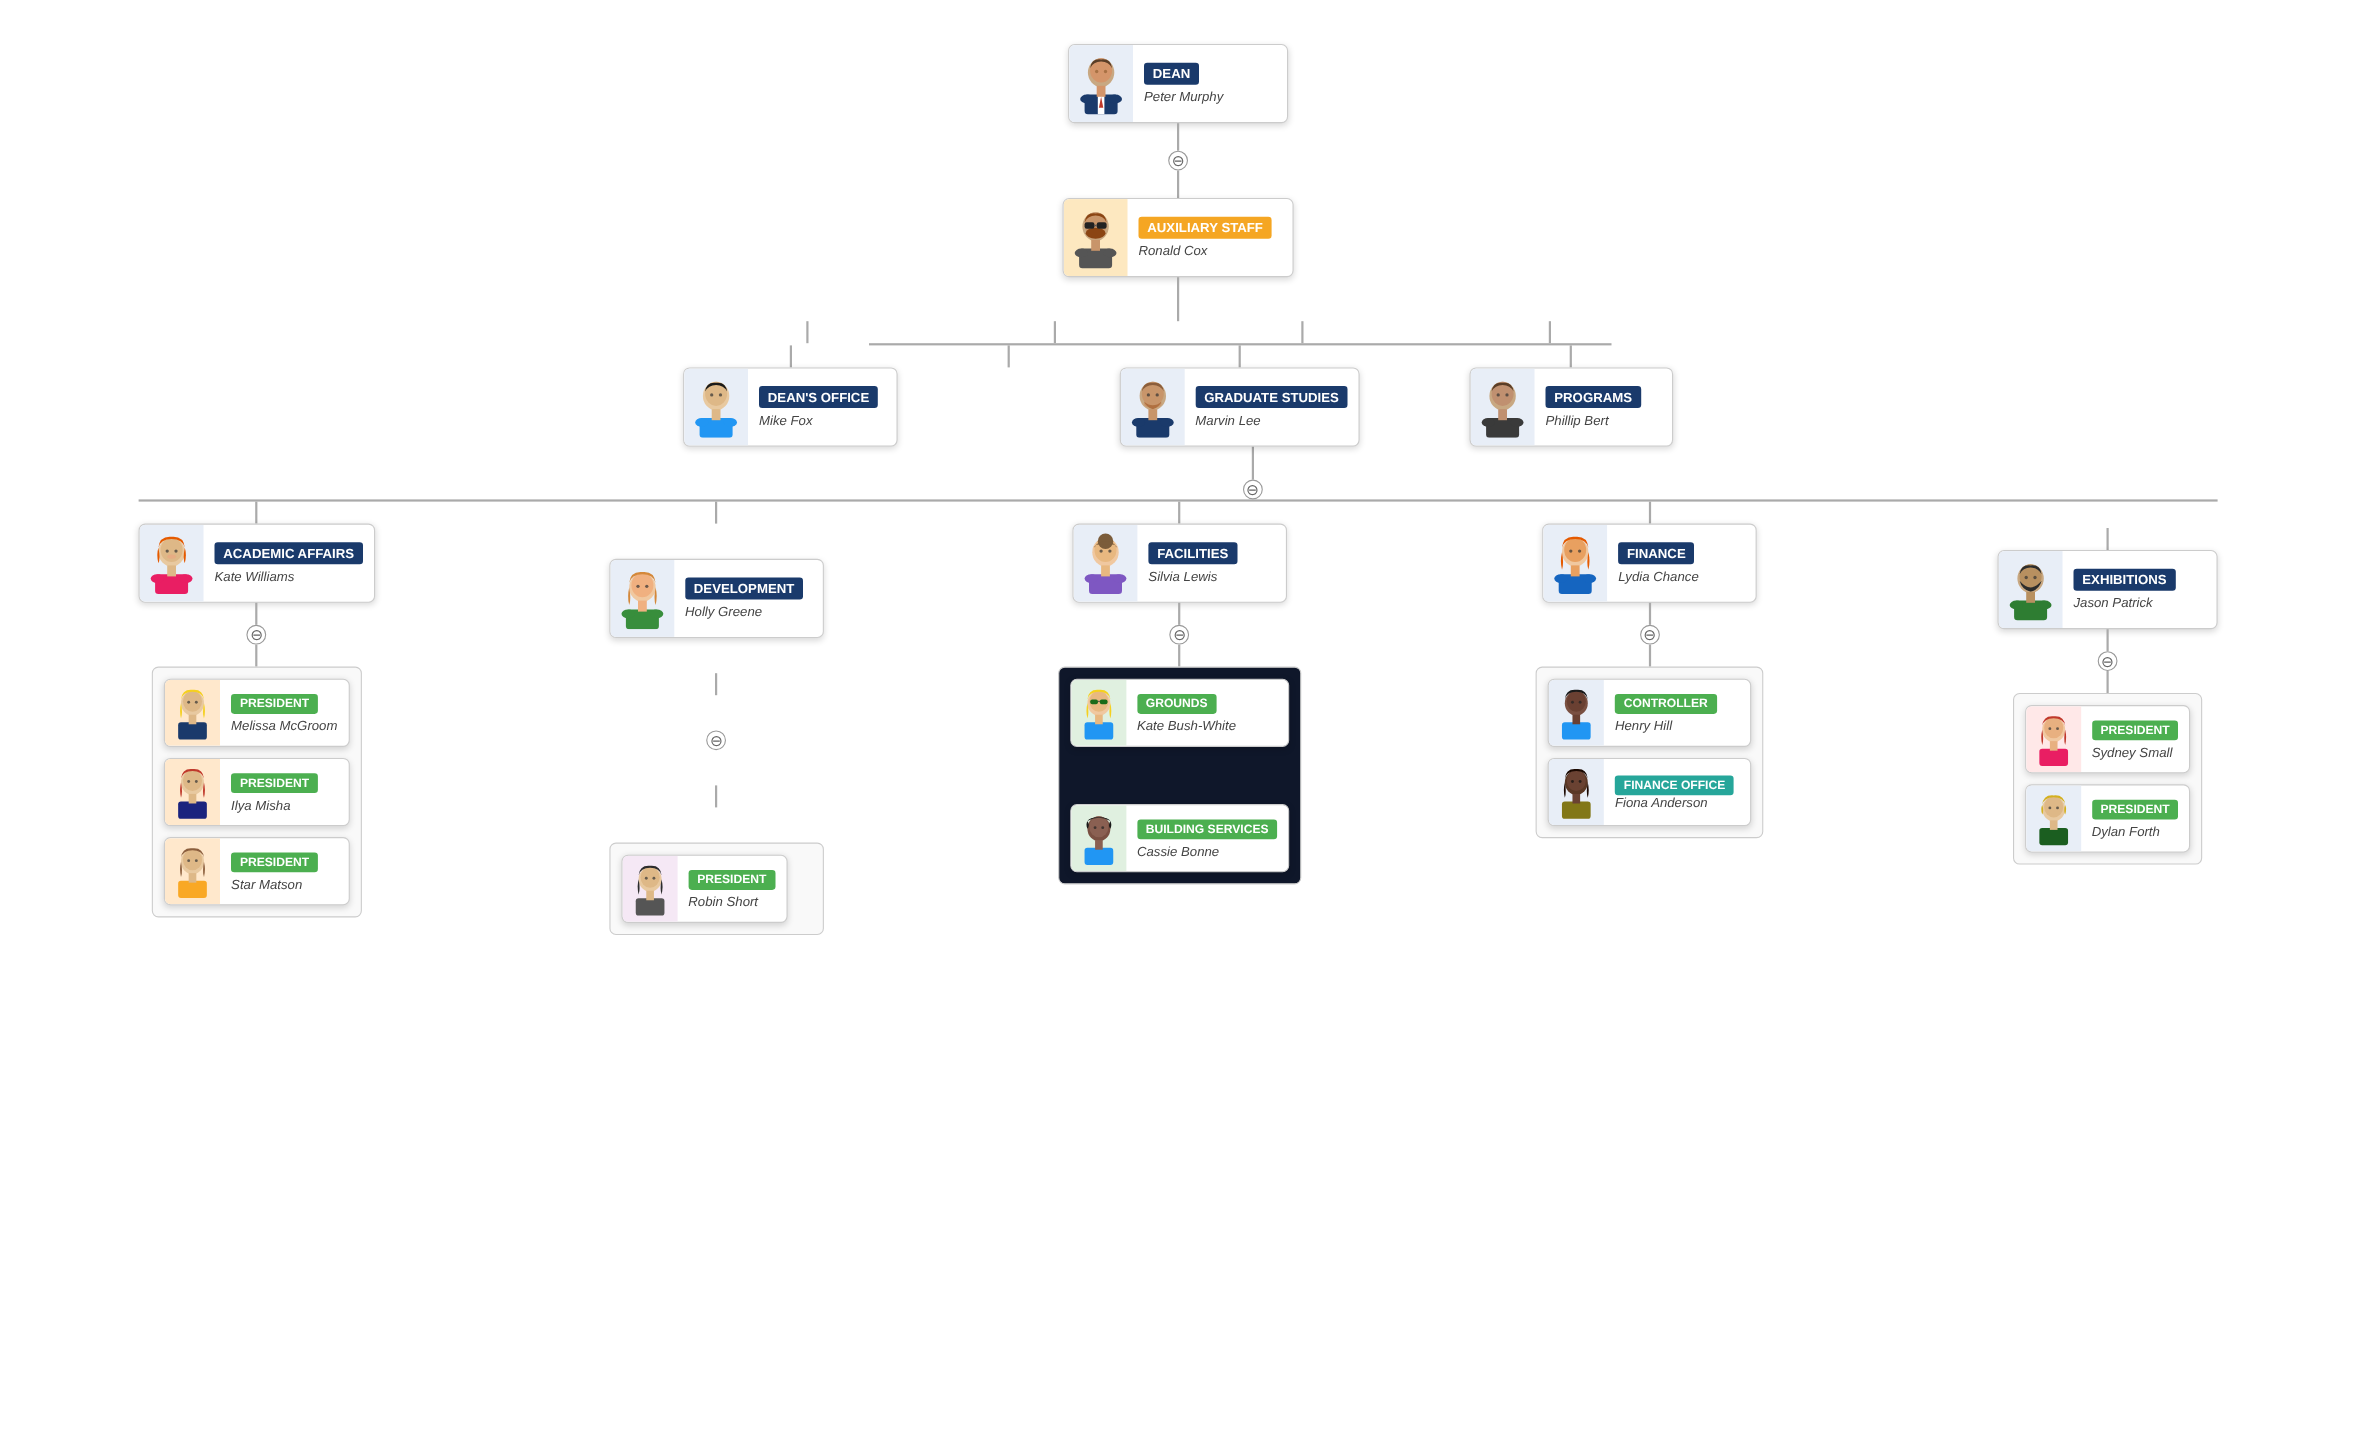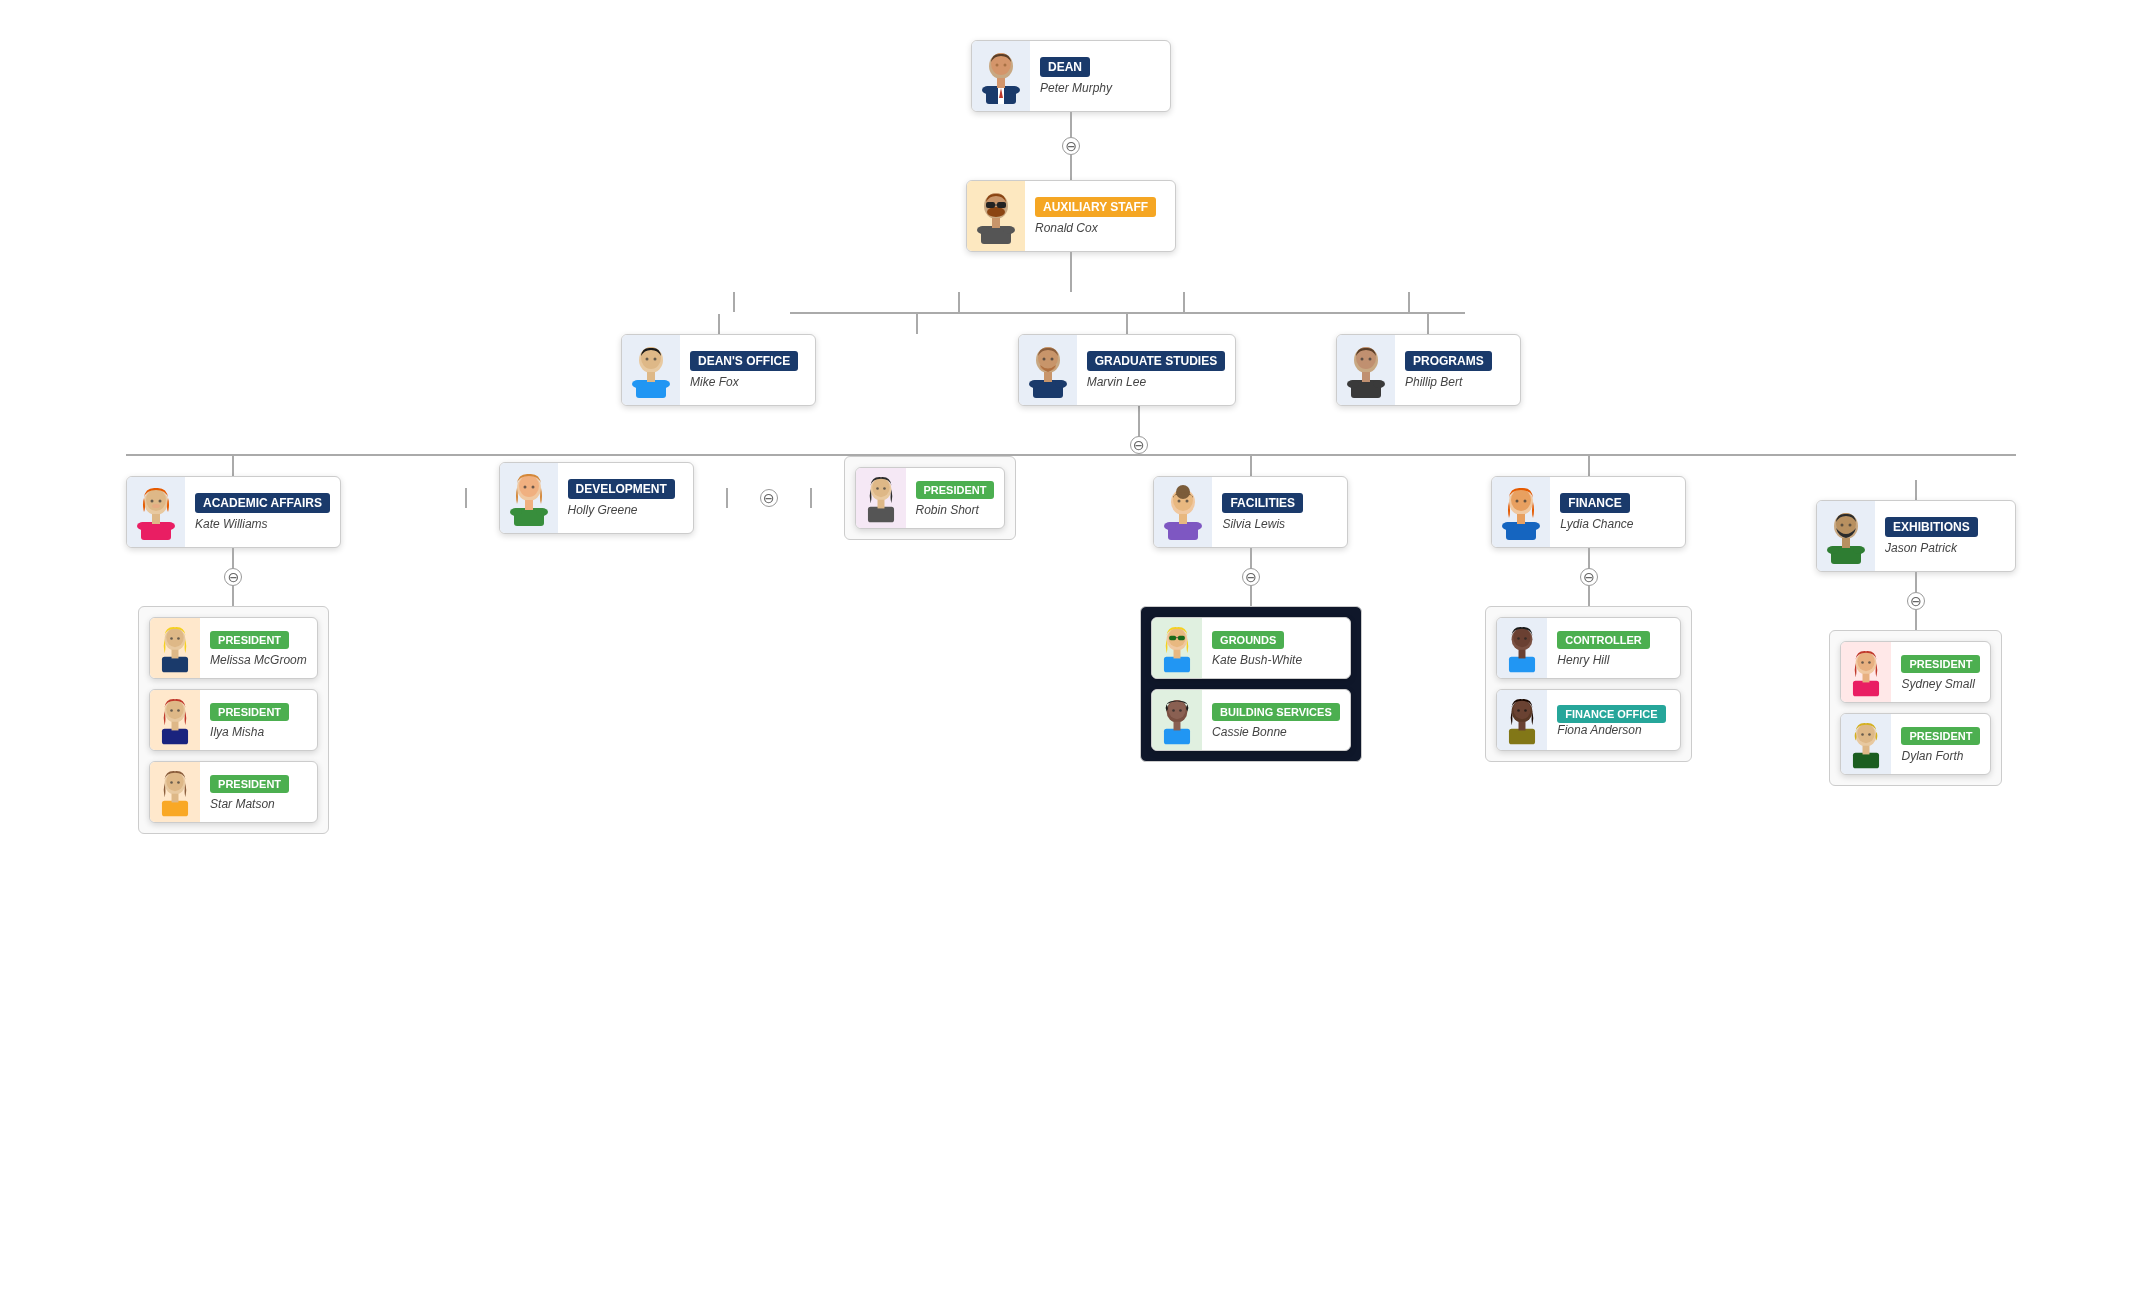--- a/index.html
+++ b/index.html
@@ -406,21 +406,21 @@
                   </svg>
                 </div>
                 <div class="node-info">
                   <div class="node-title title-green" style="font-size:11px;">PRESIDENT</div>
                   <div class="node-name">Star Matson</div>
                 </div>
               </div>
             </div>
           </div>
 
-          <div style="display:flex; flex-direction:row; align-items:center;gap:32px;">
+          <div style="display:flex; flex-direction:column; gap:32px;">
             <div class="v-connector-short"></div>
             <div class="node" style="min-width:195px;">
               <div class="node-avatar">
                 <svg class="avatar-svg" viewBox="0 0 46 56">
 
                   <ellipse cx="23" cy="18" rx="12" ry="13" fill="#f0c8a0"></ellipse>
                   <ellipse cx="23" cy="16" rx="10" ry="11" fill="#f0b080"></ellipse>
                   <path d="M11 14 Q12 3 23 4 Q34 3 35 14 Q33 6 23 6 Q13 6 11 14Z" fill="#d4883a"></path>
                   <path d="M11 18 Q9 26 11 34 Q13 28 11 18Z" fill="#d4883a"></path>
                   <path d="M35 18 Q37 26 35 34 Q33 28 35 18Z" fill="#d4883a"></path>
@@ -509,21 +509,21 @@
                     <rect x="8" y="38" width="30" height="18" rx="3" fill="#2196F3"></rect>
                     <rect x="19" y="30" width="8" height="10" fill="#e8b880"></rect>
                   </svg>
                 </div>
                 <div class="node-info">
                   <div class="node-title title-green" style="font-size:11px;">GROUNDS</div>
                   <div class="node-name">Kate Bush-White</div>
                 </div>
               </div>
 
-              <div class="node" style="min-width:190px;">
+              <div class="node" style="min-width:190px;margin-top:42px;">
                 <div class="node-avatar" style="width:50px; height:60px; background:#e0f0e0;">
                   <svg width="40" height="50" viewBox="0 0 46 56">
                     <ellipse cx="23" cy="18" rx="12" ry="13" fill="#7a5042"></ellipse>
                     <ellipse cx="23" cy="16" rx="10" ry="11" fill="#8a6052"></ellipse>
                     <path d="M11 10 Q23 3 35 10 Q33 6 23 6 Q13 6 11 10Z" fill="#1a1a1a"></path>
                     <path d="M11 10 Q9 14 11 18 Q14 15 11 10Z" fill="#1a1a1a"></path>
                     <path d="M35 10 Q37 14 35 18 Q32 15 35 10Z" fill="#1a1a1a"></path>
                     <circle cx="19" cy="17" r="1.5" fill="#222" opacity="0.7"></circle>
                     <circle cx="27" cy="17" r="1.5" fill="#222" opacity="0.7"></circle>
                     <rect x="8" y="38" width="30" height="18" rx="3" fill="#2196F3"></rect>

